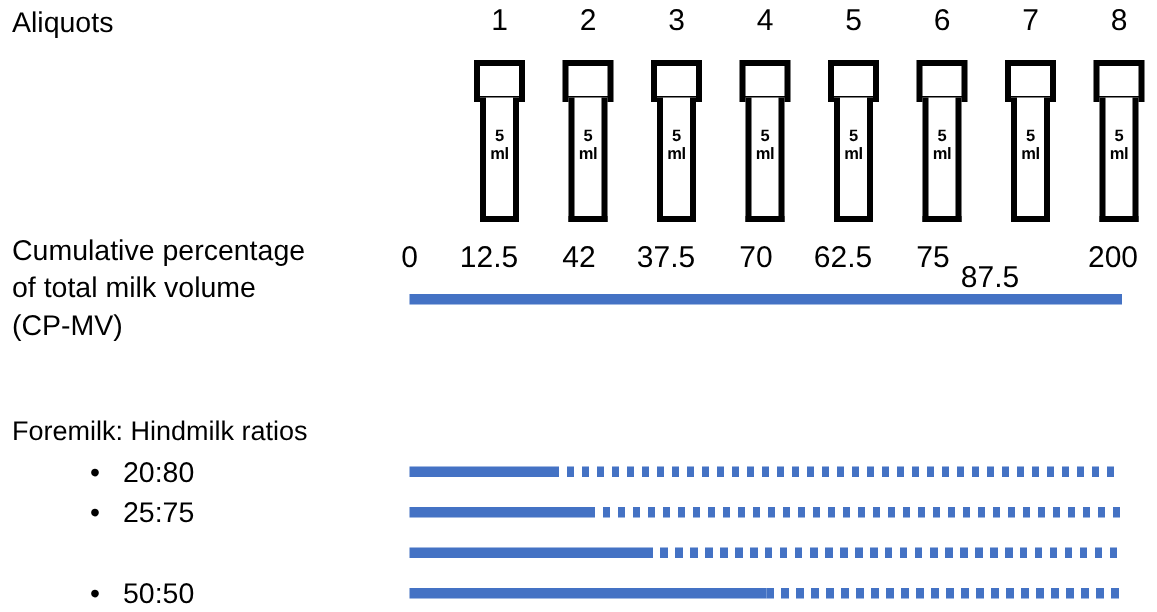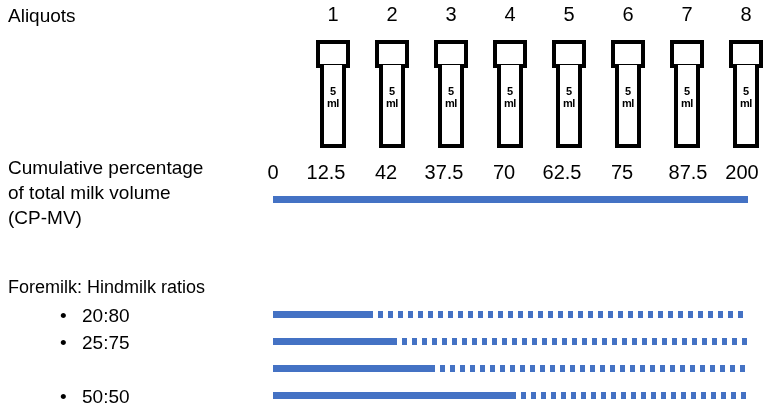--- a/index.html
+++ b/index.html
@@ -237,21 +237,21 @@
     <div>(CP-MV)</div>
   </div>
 
   <div class="abs scale-tick" style="left:258px; width:30px;">0</div>
   <div class="abs scale-tick" style="left:300px; width:52px;">12.5</div>
   <div class="abs scale-tick" style="left:369px; width:34px;">42</div>
   <div class="abs scale-tick" style="left:418px; width:52px;">37.5</div>
   <div class="abs scale-tick" style="left:487px; width:34px;">70</div>
   <div class="abs scale-tick" style="left:536px; width:52px;">62.5</div>
   <div class="abs scale-tick" style="left:605px; width:34px;">75</div>
-  <div class="abs scale-tick" style="left:662px; width:52px;">87.5</div>
+  <div class="abs scale-tick" style="left:634px; width:52px;margin-top:13px;">87.5</div>
   <div class="abs scale-tick" style="left:719px; width:46px;">200</div>
 
   <div class="abs scale-bar" style="background: rgb(68, 114, 196);"></div>
 
   <div class="abs label-ratios">Foremilk: Hindmilk ratios</div>
 
   <div class="abs ratio-item" style="top:304px;">
     <span class="ratio-bullet">•</span><span class="ratio-text">20:80</span>
   </div>
   <div class="abs ratio-item" style="top:331px;">

